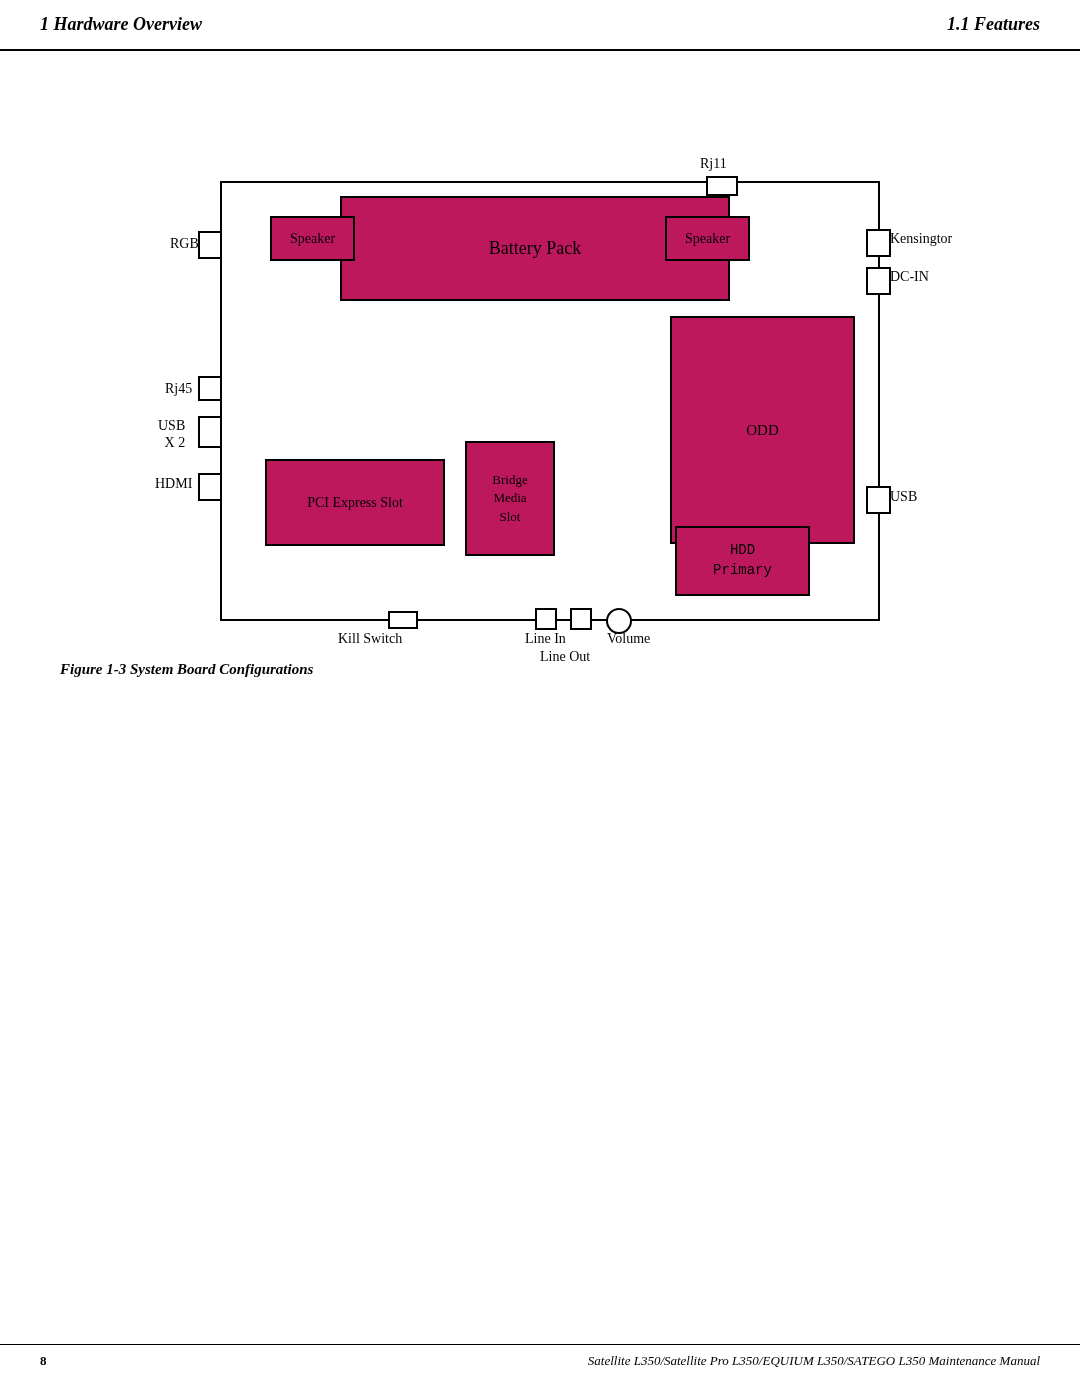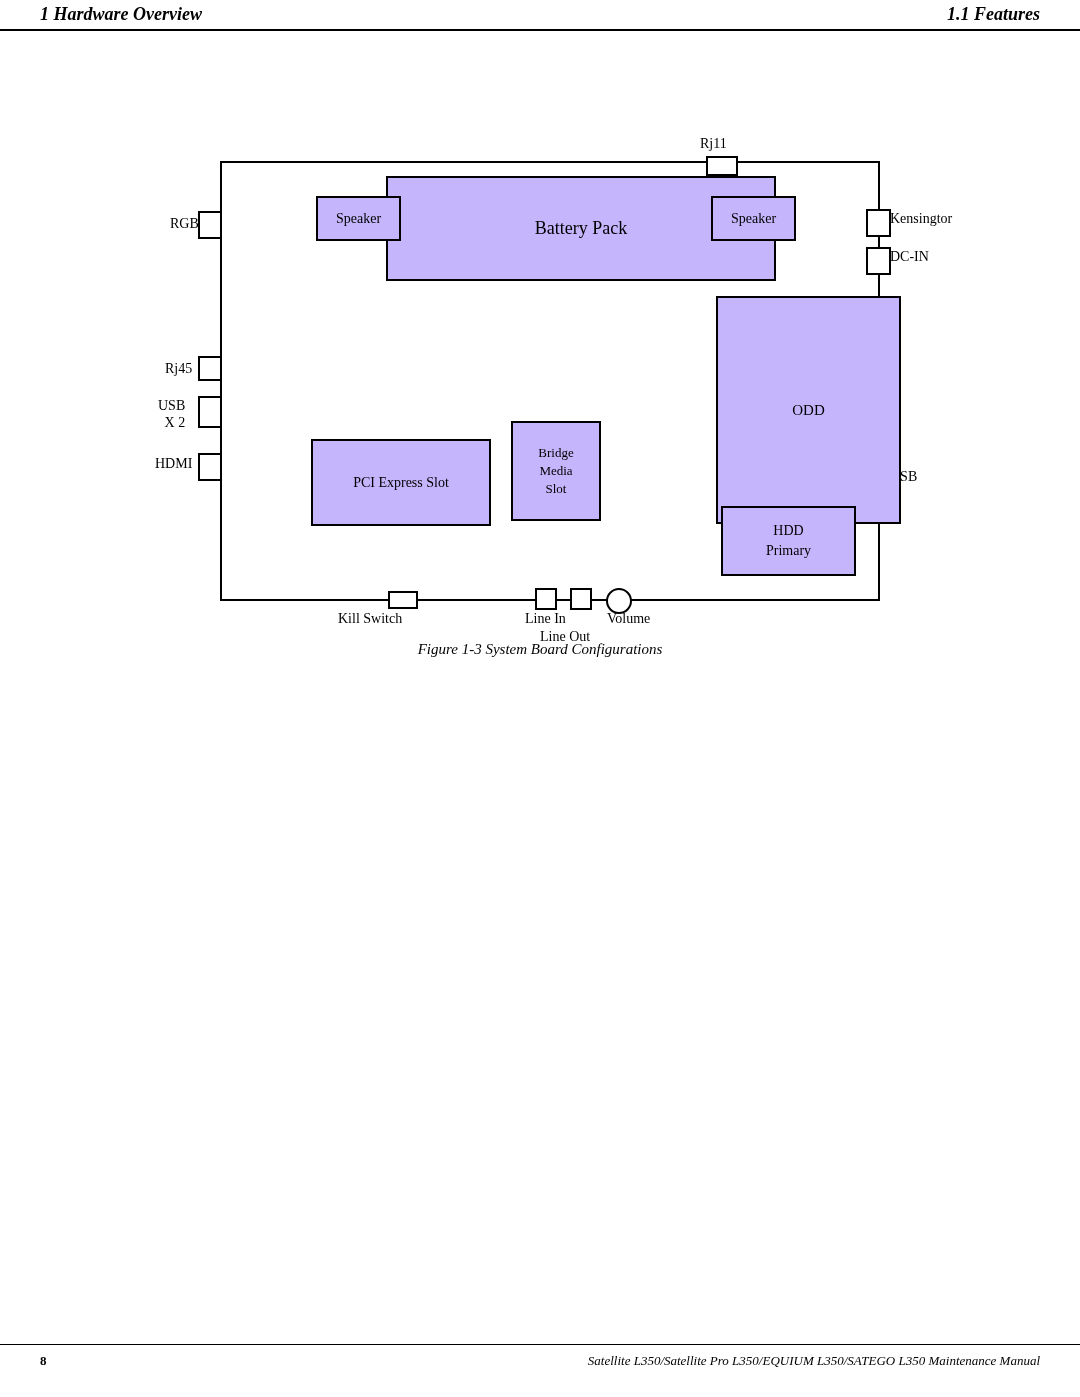--- a/index.html
+++ b/index.html
@@ -11,21 +11,21 @@
       color: #000000;
       position: relative;
       overflow: hidden;
     }
 
     
     .header {
       display: flex;
       justify-content: space-between;
       align-items: center;
-      padding: 4px 40px;
+      padding: 14px 40px;
       border-bottom: 2px solid #000;
       margin-bottom: 0;
     }
     .header-left {
       font-style: italic;
       font-weight: bold;
       font-size: 18px;
     }
     .header-right {
       font-style: italic;
@@ -60,22 +60,21 @@
 
     
     .component-box {
       position: absolute;
       border: 2px solid #000;
       display: flex;
       align-items: center;
       justify-content: center;
       text-align: center;
       font-size: 14px;
-      background: #c4b5fd;
-      margin-left: 46px;
+      background: #be185d;
     }
 
     
     .footer {
       position: absolute;
       bottom: 20px;
       left: 0;
       right: 0;
       display: flex;
       justify-content: space-between;
@@ -87,24 +86,24 @@
     .footer-page {
       font-weight: bold;
     }
     .footer-title {
       font-style: italic;
       margin-left: 36px;
     }
 
     
     .figure-caption {
-      text-align: center;
       margin-top: 20px;
       font-style: italic;
       font-size: 15px;
+      font-weight: bold;
     }
 
     
     .connector-box {
       position: absolute;
       border: 2px solid #000;
       background: #fff;
     }
   </style>
 </head>
@@ -188,27 +187,27 @@
     </div>
 
     <div class="component-box" style="left:555px; top:95px; width:85px; height:45px; font-size:14px;">
       <span>Speaker</span>
     </div>
 
     <div class="component-box" style="left:560px; top:195px; width:185px; height:228px; font-size:15px;">
       <span>ODD</span>
     </div>
 
-    <div class="component-box" style="left:565px; top:405px; width:135px; height:70px; font-size:14px; text-align:center; line-height:1.4; white-space:pre-line;">HDD<br>Primary</div>
+    <div class="component-box" style="left:565px; top:405px; width:135px; height:70px; font-size:14px; text-align:center; line-height:1.4; white-space:pre-line;font-family:Liberation Mono, monospace;">HDD<br>Primary</div>
 
     <div class="component-box" style="left:155px; top:338px; width:180px; height:87px; font-size:14px;">
       <span>PCI Express Slot</span>
     </div>
 
-    <div class="component-box" style="left:355px; top:320px; width:90px; height:100px; font-size:13px; text-align:center; line-height:1.4; align-items:center;">Bridge<br>Media<br>Slot</div>
+    <div class="component-box" style="left:355px; top:320px; width:90px; height:115px; font-size:13px; text-align:center; line-height:1.4; align-items:center;">Bridge<br>Media<br>Slot</div>
 
   </div>
 
   <div class="figure-caption">
     <em>Figure 1-3 System Board Configurations</em>
   </div>
 
 </div>
 
 <div class="footer">

